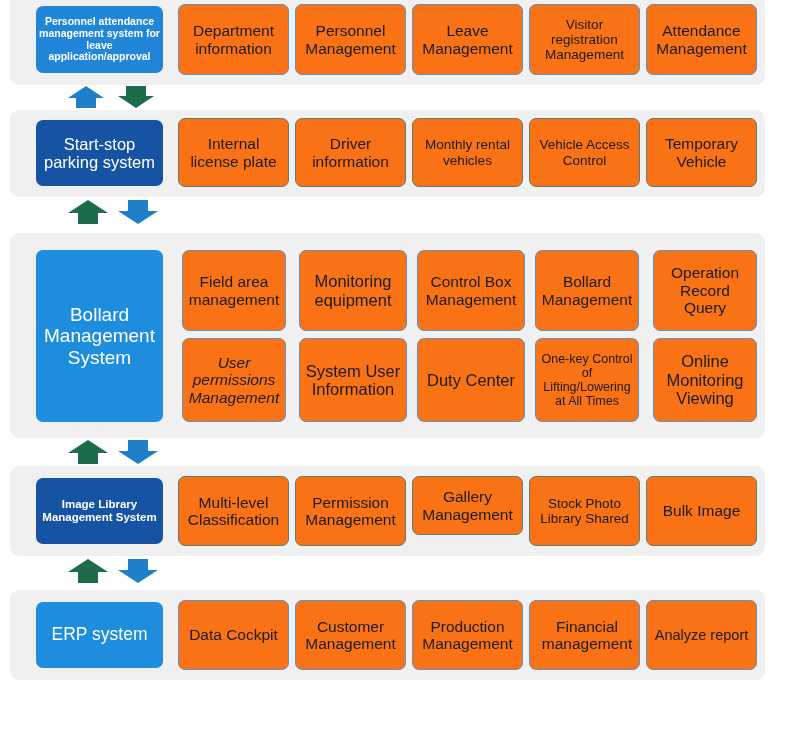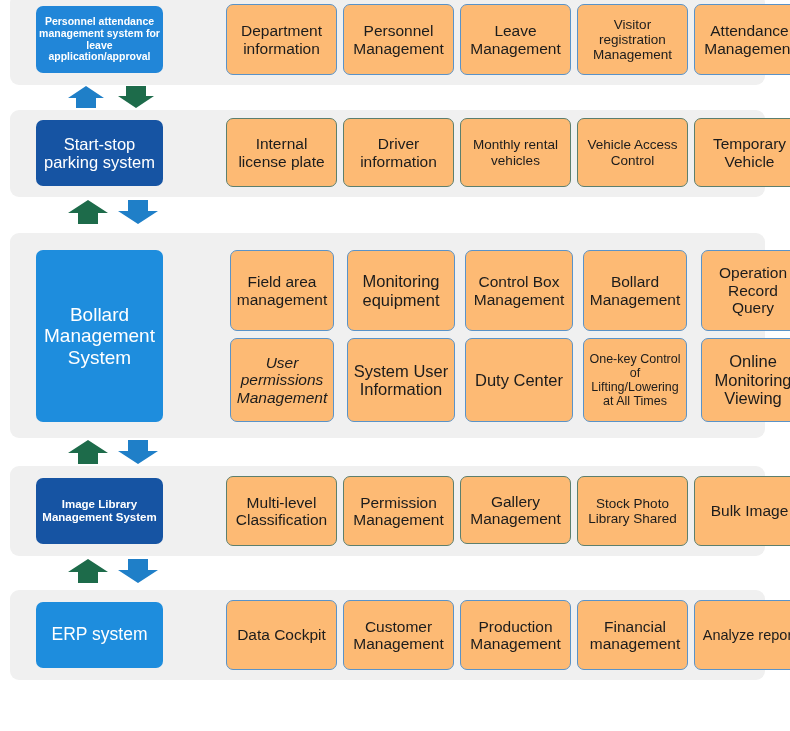--- a/index.html
+++ b/index.html
@@ -45,23 +45,22 @@
     padding: 2px 3px;
     overflow: hidden;
   }
 
   .box.main {
     color: #ffffff;
     border: none;
   }
 
   .box.sub {
-    background: #fdba74;
+    background: #f97316;
     color: #1c1c1c;
-    margin-left: 48px;
   }
 
   .brd-blue   { border: 1.4px solid #5a93c8; }
   .brd-green  { border: 1.4px solid #5d7f6d; }
 
   .bg-blue-med    { background: #2186d8; }
   .bg-blue-navy   { background: #1654a3; }
   .bg-blue-bright { background: #1e8ddd; }
   .fs-10 { font-size: 10.5px; }
   .fs-11 { font-size: 11.5px; }
@@ -154,21 +153,21 @@
   </svg>
 
   <div class="panel" style="left:10px; top:466px; width:755px; height:90px;">
     <div class="panel-inner">
       <div class="box main bg-blue-navy fs-11 bold" style="left:26px; top:12px; width:127px; height:66px;">Image Library Management System</div>
 
       <div class="box sub brd-green fs-15" style="left:168px; top:10px; width:111px; height:70px;">Multi-level Classification</div>
 
       <div class="box sub brd-green fs-15" style="left:285px; top:10px; width:111px; height:70px;">Permission Management</div>
 
-      <div class="box sub brd-green fs-15" style="left:402px; top:10px; width:111px; height:68px;">Gallery Management</div>
+      <div class="box sub brd-green fs-15" style="left:402px; top:10px; width:111px; height:59px;">Gallery Management</div>
 
       <div class="box sub brd-green fs-13" style="left:519px; top:10px; width:111px; height:70px;">Stock Photo Library Shared</div>
 
       <div class="box sub brd-green fs-15" style="left:636px; top:10px; width:111px; height:70px;">Bulk Image</div>
     </div>
   </div>
 
   <svg style="position:absolute; left:68px; top:559px; width:92px; height:26px;" viewBox="0 0 92 26" xmlns="http://www.w3.org/2000/svg">
     <polygon points="20,0 40,13 30,13 30,24 10,24 10,13 0,13" fill="#1d6b4a"></polygon>
     <polygon points="70,24 50,11 60,11 60,0 80,0 80,11 90,11" fill="#1f7fc8"></polygon>

